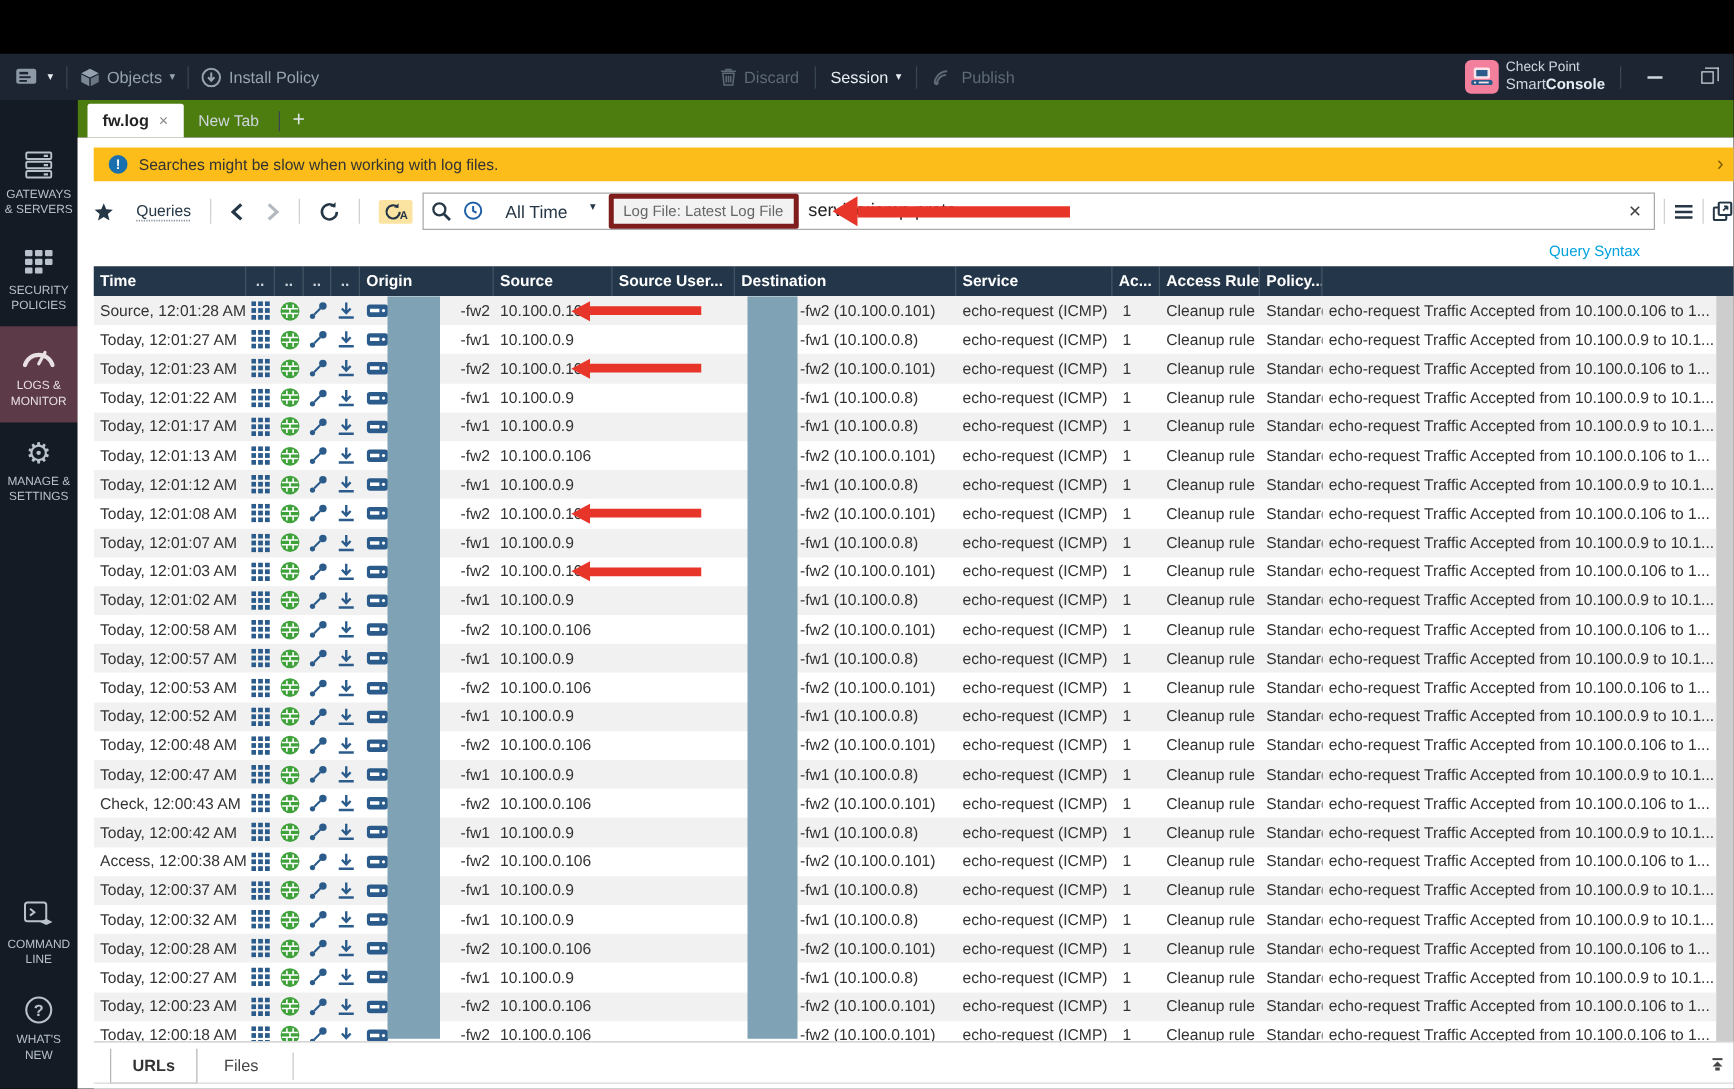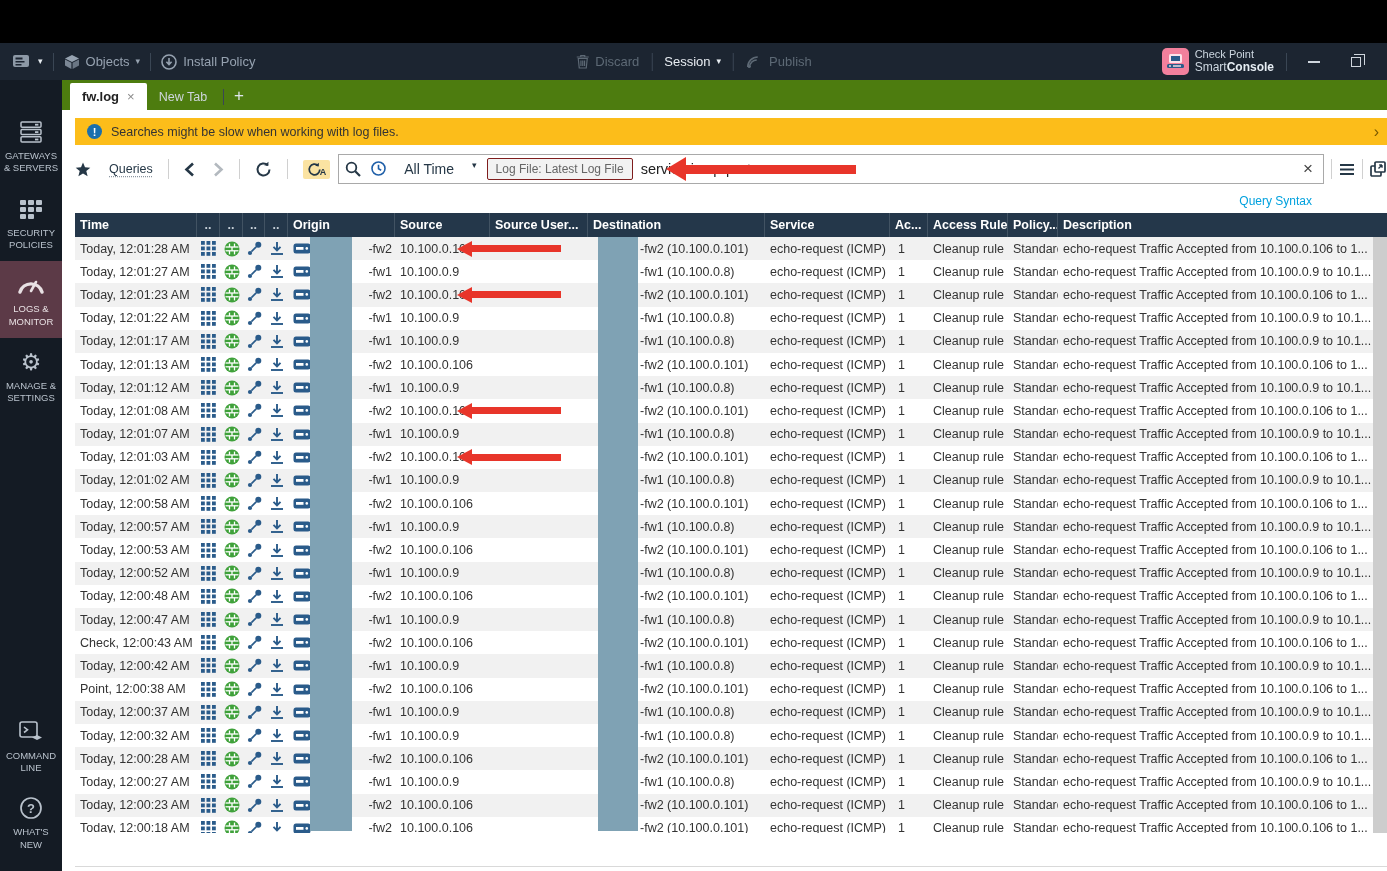--- a/index.html
+++ b/index.html
@@ -6,21 +6,21 @@
   html,body { width:1387px; height:871px; overflow:hidden; background:#000;
     font-family:"Liberation Sans", sans-serif; }
   #app { position:relative; width:1387px; height:871px; }
 
   
   #black-strip { position:absolute; left:0; top:0; width:1387px; height:43px; background:#000; }
   #top-toolbar { position:absolute; left:0; top:43px; width:1387px; height:37px;
     background:#1c2531; color:#96a2b0; font-size:13px; display:flex; align-items:center; }
   .tt-left { display:flex; align-items:center; gap:10px; padding-left:12px; }
   .tt-center { position:absolute; left:50%; transform:translateX(-50%); display:flex; align-items:center; gap:12px; }
-  .tt-right { position:absolute; right:0; top:0; height:37px; display:flex; align-items:center; gap:12px; padding-right:16px; }
+  .tt-right { position:absolute; right:0; top:0; height:37px; display:flex; align-items:center; gap:12px; padding-right:6px; }
   .tt-item { display:flex; align-items:center; gap:6px; cursor:pointer; white-space:nowrap; }
   .tt-item.dim { color:#5d6975; }
   .tt-item.bright { color:#e8edf2; }
   .vdiv { width:1px; height:18px; background:#3a4654; }
   .caret { font-size:9px; line-height:1; }
   .icon-svg { display:block; }
   .cp-logo-box { width:27px; height:27px; border-radius:5px; background:#f2809c; display:flex; align-items:center; justify-content:center; }
   .cp-text { line-height:1.05; font-size:12px; color:#cdd7e0; }
   .cp-text .l1 { font-size:11px; }
   .cp-text .bold { font-weight:bold; color:#e6edf3; }
@@ -60,21 +60,21 @@
 
   #querybar { position:absolute; left:13px; top:40px; width:1312px; height:38px;
     display:flex; align-items:center; font-size:12.5px; color:#253746; }
   .qb-group { display:flex; align-items:center; gap:8px; }
   .qb-div { width:1px; height:20px; background:#d0d0d0; margin:0 7px; }
   .qb-btn { display:flex; gap:18px; cursor:pointer; white-space:nowrap; }
   .ca-btn { background:#fbe3a2; border-radius:2px; padding:2px 4px; display:flex; align-items:flex-end; cursor:pointer; }
   .ca-a { font-size:9px; font-weight:bold; color:#253746; margin-left:-2px; }
   #search-box { flex:1; height:30px; border:1px solid #a9a9a9; background:#fff; display:flex; align-items:center;
     margin-left:8px; padding:0 6px; min-width:0; }
-  .chip { border:1px solid #7f1d1d; background:#f2f2f2; color:#666; font-size:12px; padding:3px 8px;
+  .chip { border:4px solid #7f1d1d; background:#f2f2f2; color:#666; font-size:12px; padding:3px 8px;
     border-radius:2px; margin:0 8px 0 10px; white-space:nowrap; cursor:pointer; }
   #query-text { font-size:14.5px; color:#222; white-space:nowrap; }
   .clear-x { margin-left:auto; font-size:17px; color:#444; cursor:pointer; padding:0 4px; }
   .after-box { display:flex; align-items:center; }
   #query-syntax { position:absolute; top:84px; right:75px; font-size:12px; color:#00a1de; cursor:pointer; }
 
   
   #log-table { position:absolute; left:13px; top:103px; width:1312px; height:620px; }
   #thead { display:flex; width:1312px; height:24px; background:#24374a; color:#fff;
     font-size:12.5px; font-weight:bold; align-items:center; }
@@ -391,26 +391,25 @@
         <div class="hc w-i3 dots">..</div>
         <div class="hc w-i4 dots">..</div>
         <div class="hc" style="width:107px">Origin</div>
         <div class="hc" style="width:95px">Source</div>
         <div class="hc" style="width:98px">Source User...</div>
         <div class="hc" style="width:177px">Destination</div>
         <div class="hc" style="width:125px">Service</div>
         <div class="hc" style="width:38px">Ac...</div>
         <div class="hc" style="width:80px">Access Rule N...</div>
         <div class="hc" style="width:50px">Policy...</div>
-        <div class="hc" style="flex:1; border-right:none">Description</div>
       </div>
       <div id="tbody">
 
   <div class="row odd">
-    <div class="cell w-time c-time">Today, 12:01:28 AM</div>
+    <div class="cell w-time c-time">Source, 12:01:28 AM</div>
     <div class="cell w-i1">
       <svg width="15" height="15" viewBox="0 0 15 15">
                 <g fill="#2a5b8a">
                   <rect x="0" y="0" width="3.8" height="3.8"></rect>
                   <rect x="5.5" y="0" width="3.8" height="3.8"></rect>
                   <rect x="11" y="0" width="3.8" height="3.8"></rect>
                   <rect x="0" y="5.5" width="3.8" height="3.8"></rect>
                   <rect x="5.5" y="5.5" width="3.8" height="3.8"></rect>
                   <rect x="11" y="5.5" width="3.8" height="3.8"></rect>
                   <rect x="0" y="11" width="3.8" height="3.8"></rect>
@@ -1666,21 +1665,21 @@
               <span class="dtext">-fw1 (10.100.0.8)</span>
             </div>
     <div class="cell w-service c-service">echo-request (ICMP)</div>
     <div class="cell w-ac c-ac">1</div>
     <div class="cell w-rule c-rule">Cleanup rule</div>
     <div class="cell w-policy c-policy">Standard</div>
     <div class="cell w-desc c-desc">echo-request Traffic Accepted from 10.100.0.9 to 10.1...</div>
   </div>
 
   <div class="row">
-    <div class="cell w-time c-time">Point, 12:00:38 AM</div>
+    <div class="cell w-time c-time">Access, 12:00:38 AM</div>
     <div class="cell w-i1">
       <svg width="15" height="15" viewBox="0 0 15 15">
                 <g fill="#2a5b8a">
                   <rect x="0" y="0" width="3.8" height="3.8"></rect>
                   <rect x="5.5" y="0" width="3.8" height="3.8"></rect>
                   <rect x="11" y="0" width="3.8" height="3.8"></rect>
                   <rect x="0" y="5.5" width="3.8" height="3.8"></rect>
                   <rect x="5.5" y="5.5" width="3.8" height="3.8"></rect>
                   <rect x="11" y="5.5" width="3.8" height="3.8"></rect>
                   <rect x="0" y="11" width="3.8" height="3.8"></rect>
@@ -2132,15 +2131,27 @@
     <div class="cell w-rule c-rule">Cleanup rule</div>
     <div class="cell w-policy c-policy">Standard</div>
     <div class="cell w-desc c-desc">echo-request Traffic Accepted from 10.100.0.106 to 1...</div>
   </div>
 <div class="redact-band band-origin"></div>
           <div class="redact-band band-dest"></div>
         </div>
       <div id="vscroll"></div>
     </div>
 
+    <div id="footer">
+      <div class="f-tab active">URLs</div>
+      <div class="f-tab plain">Files</div>
+      <div class="f-div"></div>
+      <div id="scrolltop-glyph">
+        <svg width="10" height="11" viewBox="0 0 10 11">
+            <rect x="1" y="0.5" width="8" height="1.6" fill="#444"></rect>
+            <path d="M5 3.2 L9 7.2 H1 Z" fill="#444"></path>
+            <rect x="3.2" y="8" width="3.6" height="2.4" fill="#444"></rect>
+          </svg>
+      </div>
+    </div>
     <div id="footer-bottomline"></div>
   </div>
 </div>
 
 </body></html>

